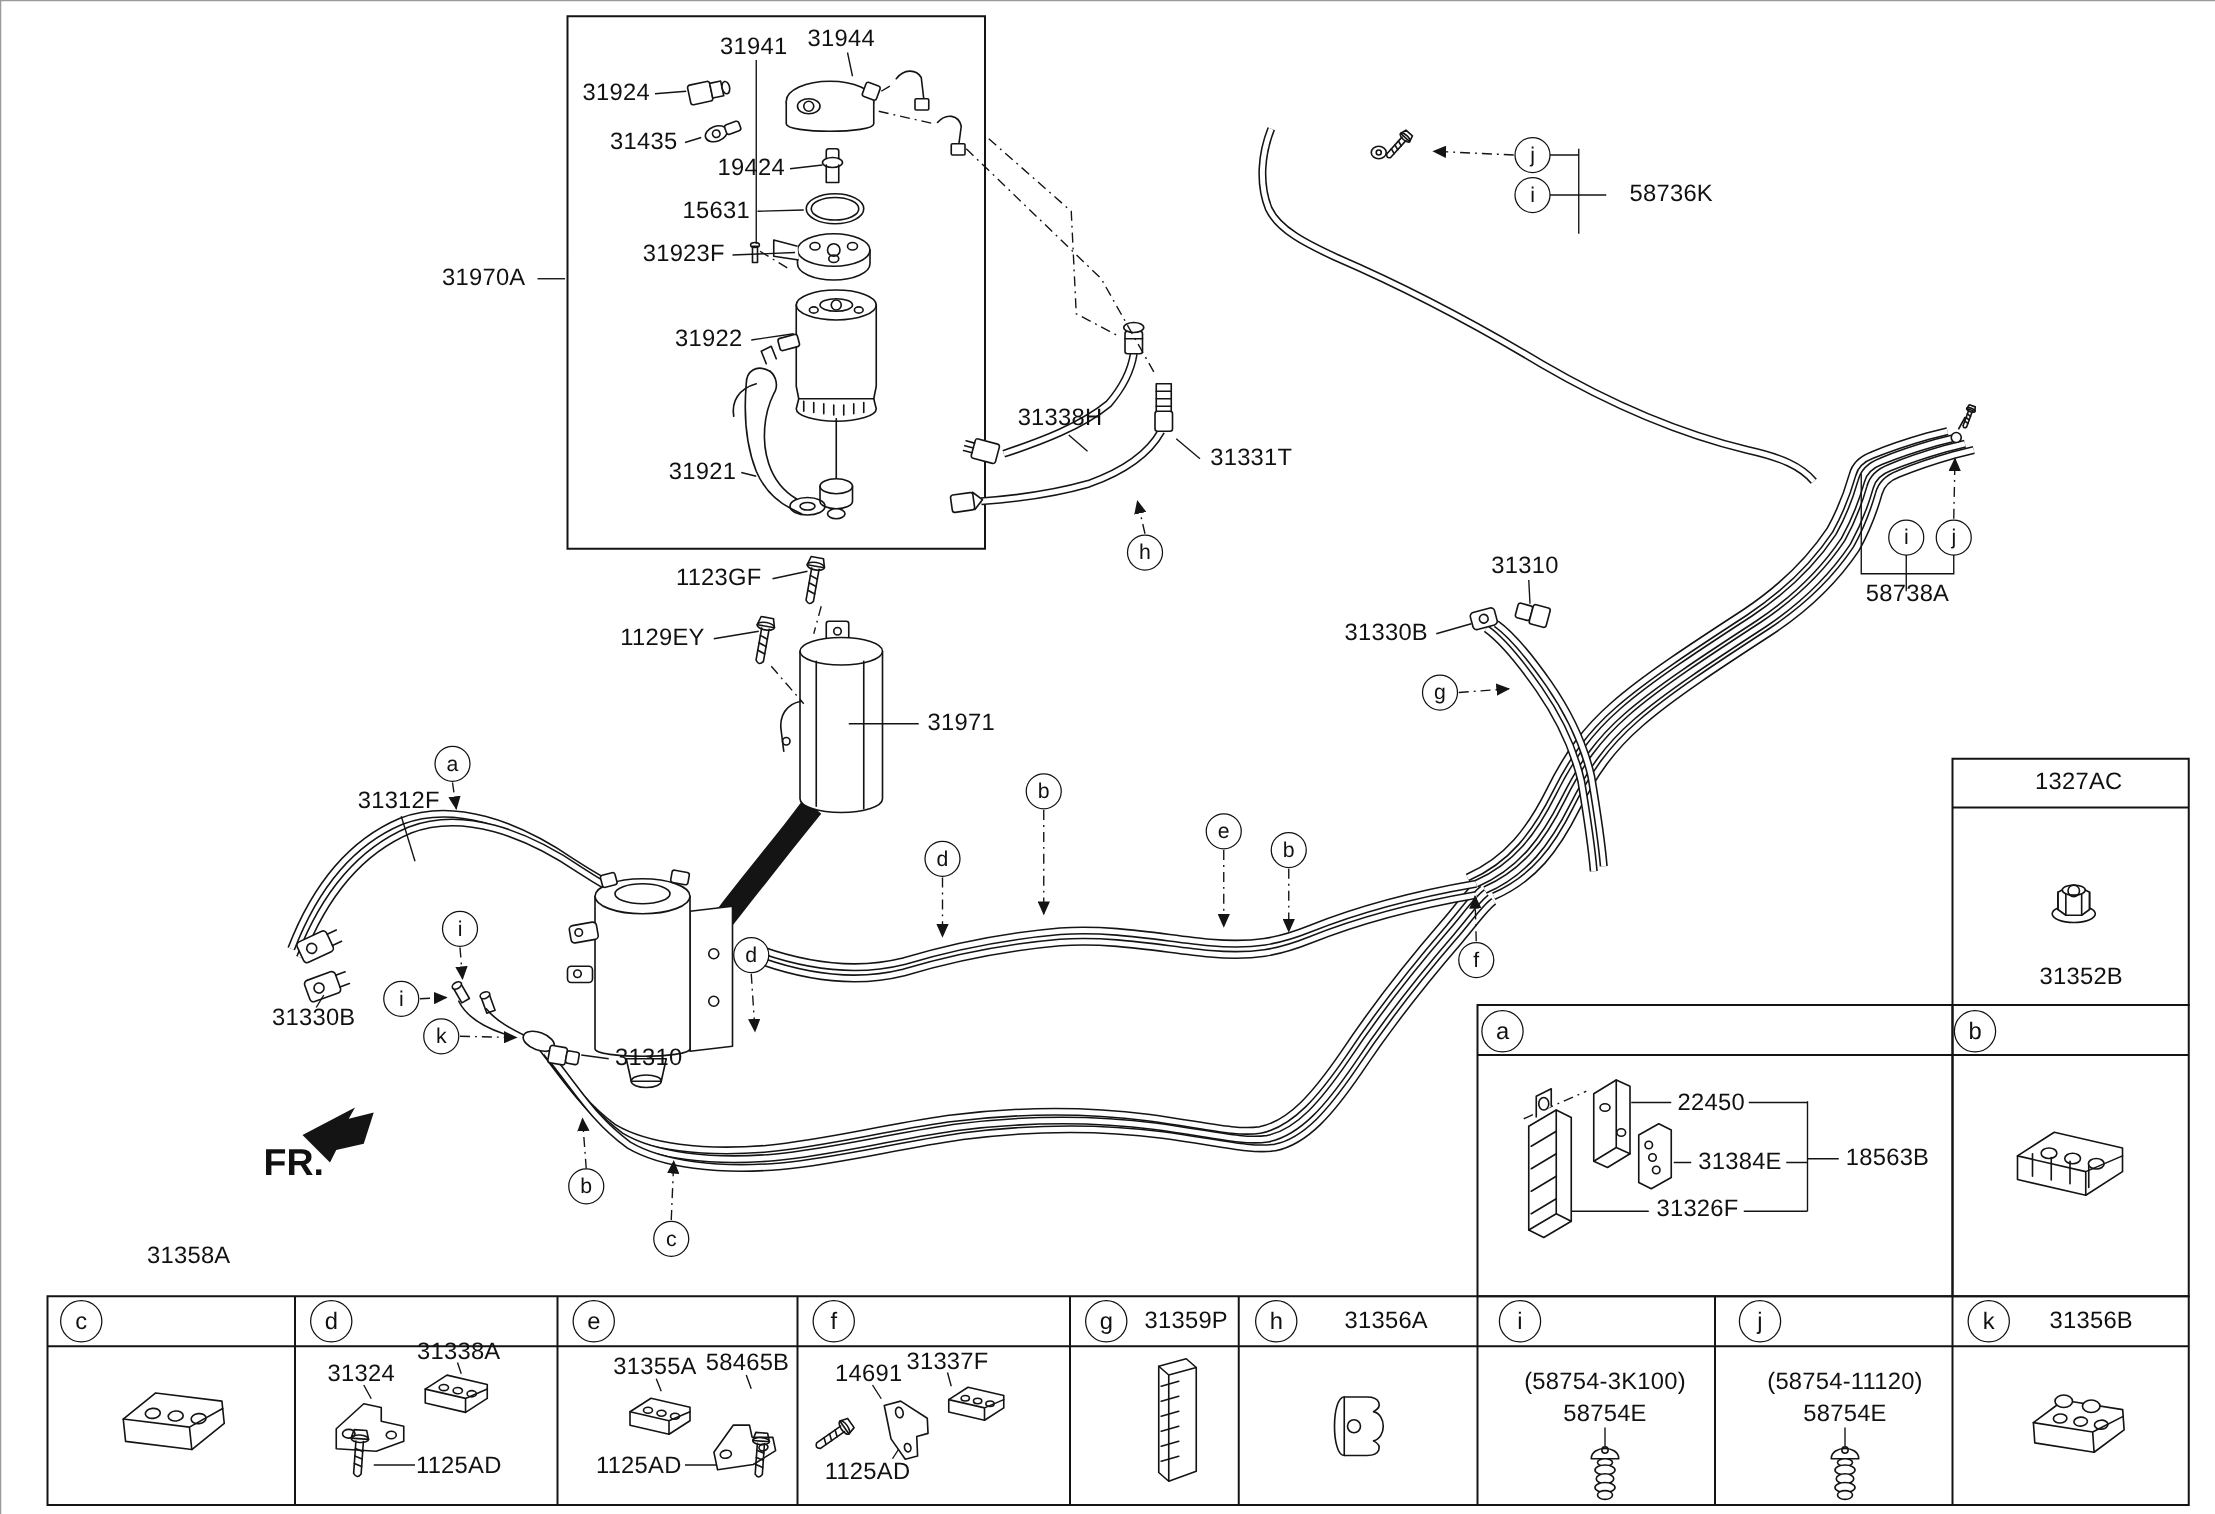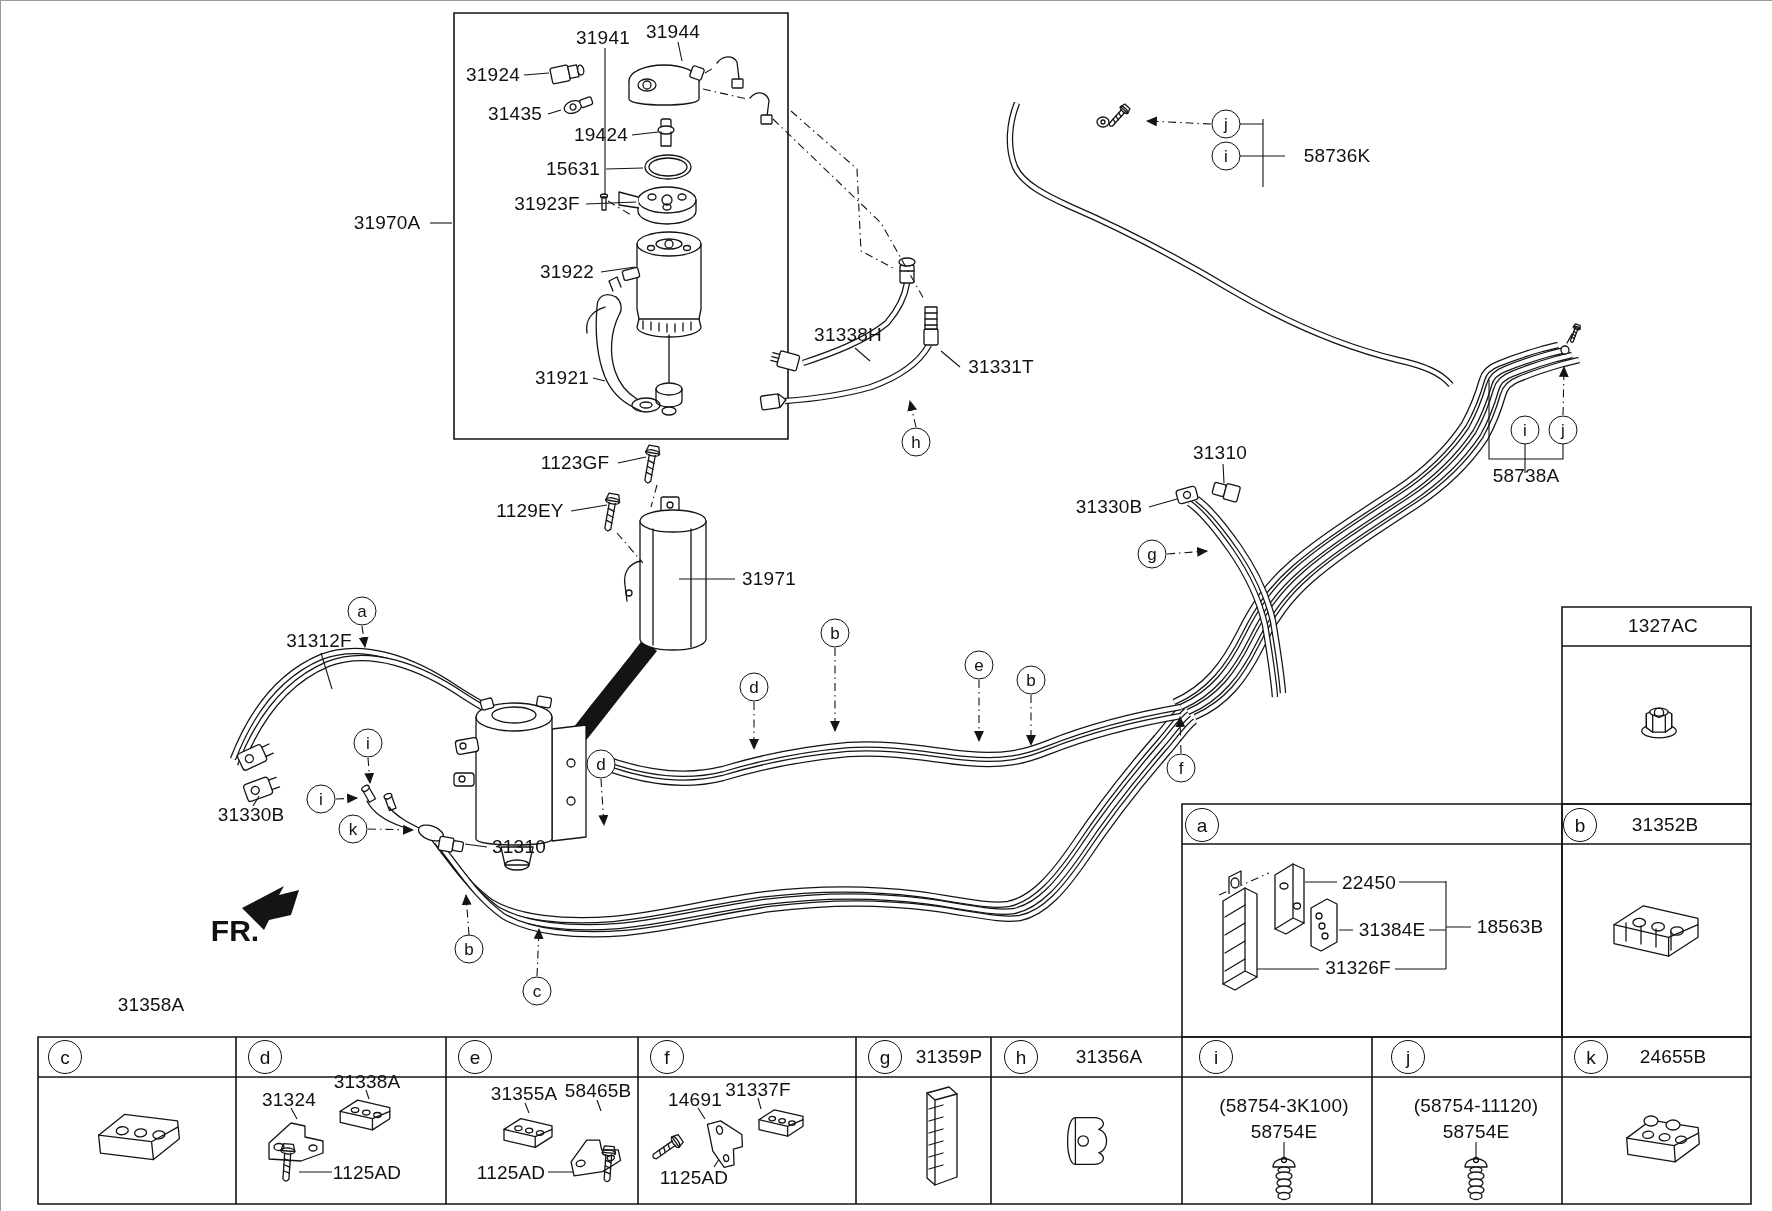--- a/index.html
+++ b/index.html
@@ -436,39 +436,39 @@
 <div class="lbl" style="left:1000px;top:366px">31331T</div>
 <div class="lbl" style="left:1336px;top:155px">58736K</div>
 <div class="lbl" style="left:1219px;top:452px">31310</div>
 <div class="lbl" style="left:1108px;top:506px">31330B</div>
 <div class="lbl" style="left:1525px;top:475px">58738A</div>
 <div class="lbl" style="left:1368px;top:882px">22450</div>
 <div class="lbl" style="left:1391px;top:929px">31384E</div>
 <div class="lbl" style="left:1509px;top:926px">18563B</div>
 <div class="lbl" style="left:1357px;top:967px">31326F</div>
 <div class="lbl" style="left:1662px;top:625px">1327AC</div>
-<div class="lbl" style="left:1664px;top:824px">31352B</div>
+<div class="lbl" style="left:1664px;top:781px">31352B</div>
 
 <div class="lbl" style="left:150px;top:1004px">31358A</div>
 <div class="lbl" style="left:288px;top:1099px">31324</div>
 <div class="lbl" style="left:366px;top:1081px">31338A</div>
 <div class="lbl" style="left:366px;top:1172px">1125AD</div>
 <div class="lbl" style="left:523px;top:1093px">31355A</div>
 <div class="lbl" style="left:597px;top:1090px">58465B</div>
 <div class="lbl" style="left:510px;top:1172px">1125AD</div>
 <div class="lbl" style="left:694px;top:1099px">14691</div>
 <div class="lbl" style="left:757px;top:1089px">31337F</div>
 <div class="lbl" style="left:693px;top:1177px">1125AD</div>
 <div class="lbl" style="left:948px;top:1056px">31359P</div>
 <div class="lbl" style="left:1108px;top:1056px">31356A</div>
 <div class="lbl" style="left:1283px;top:1105px">(58754-3K100)</div>
 <div class="lbl" style="left:1283px;top:1131px">58754E</div>
 <div class="lbl" style="left:1475px;top:1105px">(58754-11120)</div>
 <div class="lbl" style="left:1475px;top:1131px">58754E</div>
-<div class="lbl" style="left:1672px;top:1056px">24655B</div>
+<div class="lbl" style="left:1672px;top:1056px">31356B</div>
 
 <div class="fr" style="left:234px;top:930px">FR.</div>
 
 <div class="co" style="left:361px;top:610px">a</div>
 <div class="co" style="left:367px;top:742px">i</div>
 <div class="co" style="left:320px;top:798px">i</div>
 <div class="co" style="left:352px;top:828px">k</div>
 <div class="co" style="left:468px;top:948px">b</div>
 <div class="co" style="left:536px;top:990px">c</div>
 <div class="co" style="left:600px;top:763px">d</div>

